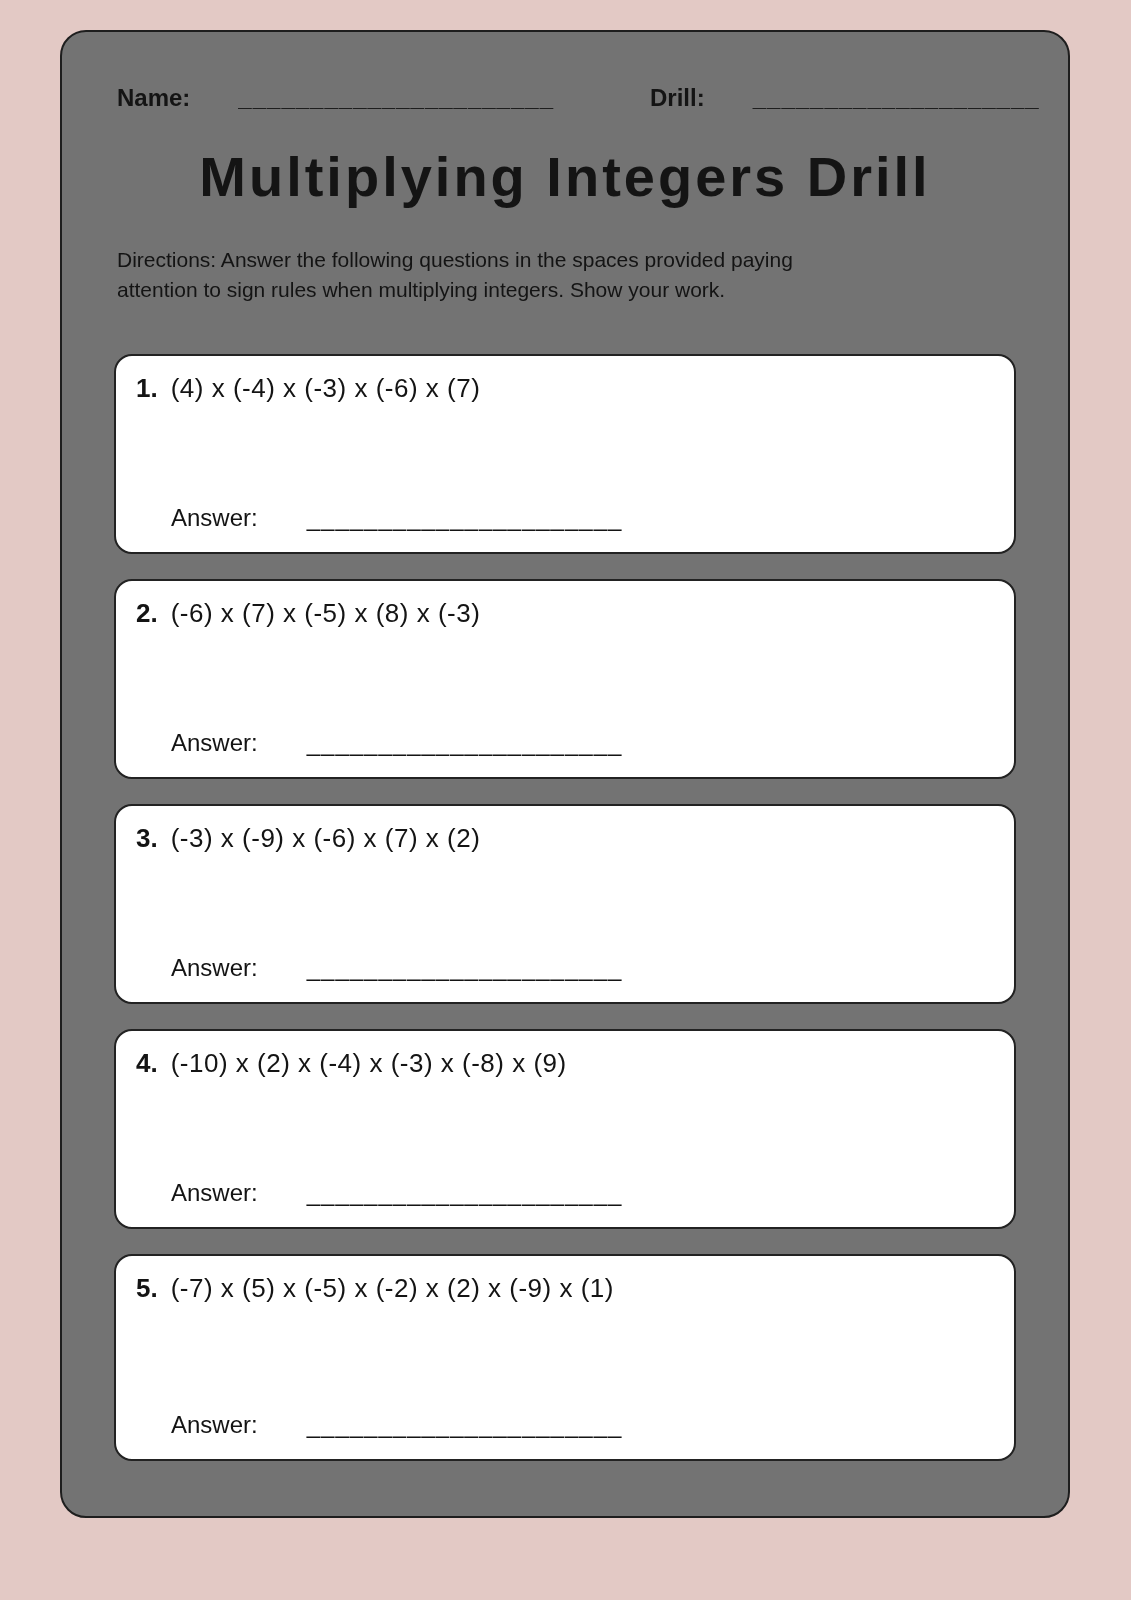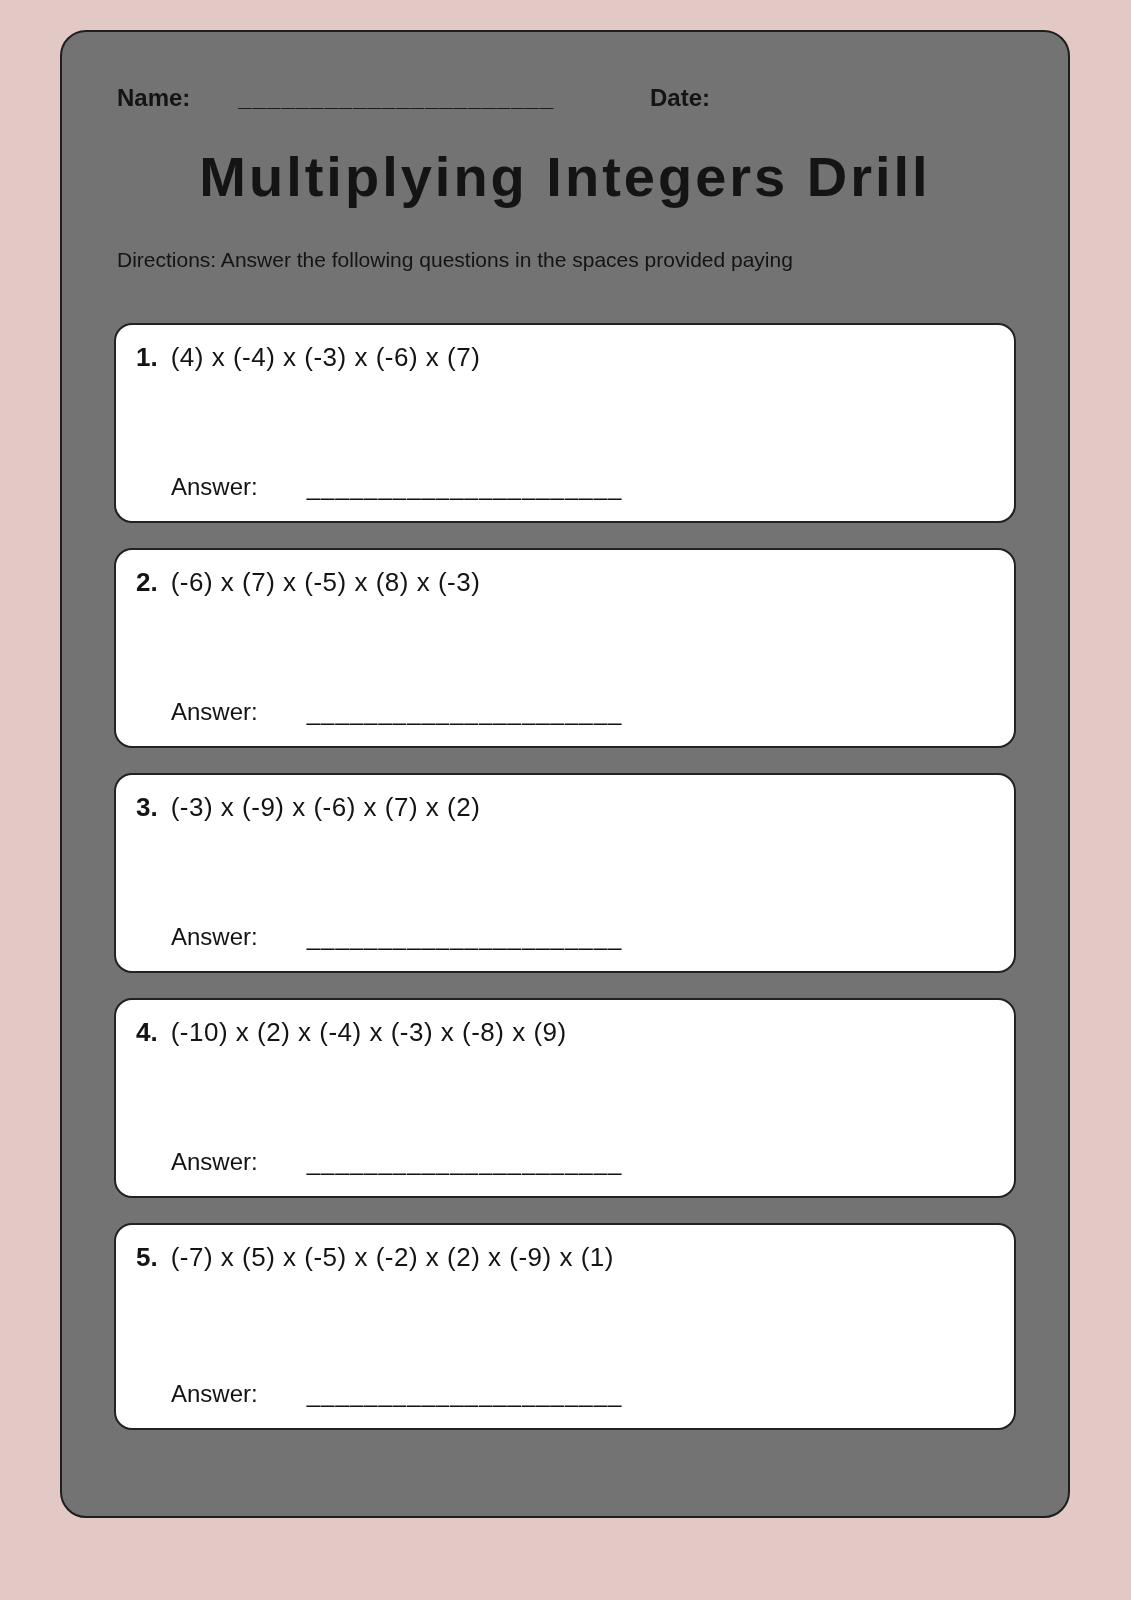--- a/index.html
+++ b/index.html
@@ -84,28 +84,30 @@
 <body>
 
 <div class="card">
 
   <div class="name-date-row">
     <div class="field">
       <span>Name:</span>
       <span class="blank">______________________</span>
     </div>
     <div class="field field-date">
-      <span>Date:</span>
+      <span>Drill:</span>
+      <span class="blank">____________________</span>
     </div>
   </div>
 
   <h1 class="title">Multiplying Integers Drill</h1>
 
   <p class="directions">
     <span>Directions: Answer the following questions in the spaces provided paying</span><br>
+    <span>attention to sign rules when multiplying integers. Show your work.</span>
   </p>
 
   <div class="questions">
 
     <div class="question-box">
       <div class="q-line">
         <span class="q-num">1.</span>
         <span class="q-expr">(4) x (-4) x (-3) x (-6) x (7)</span>
       </div>
       <div class="work-space"></div>

